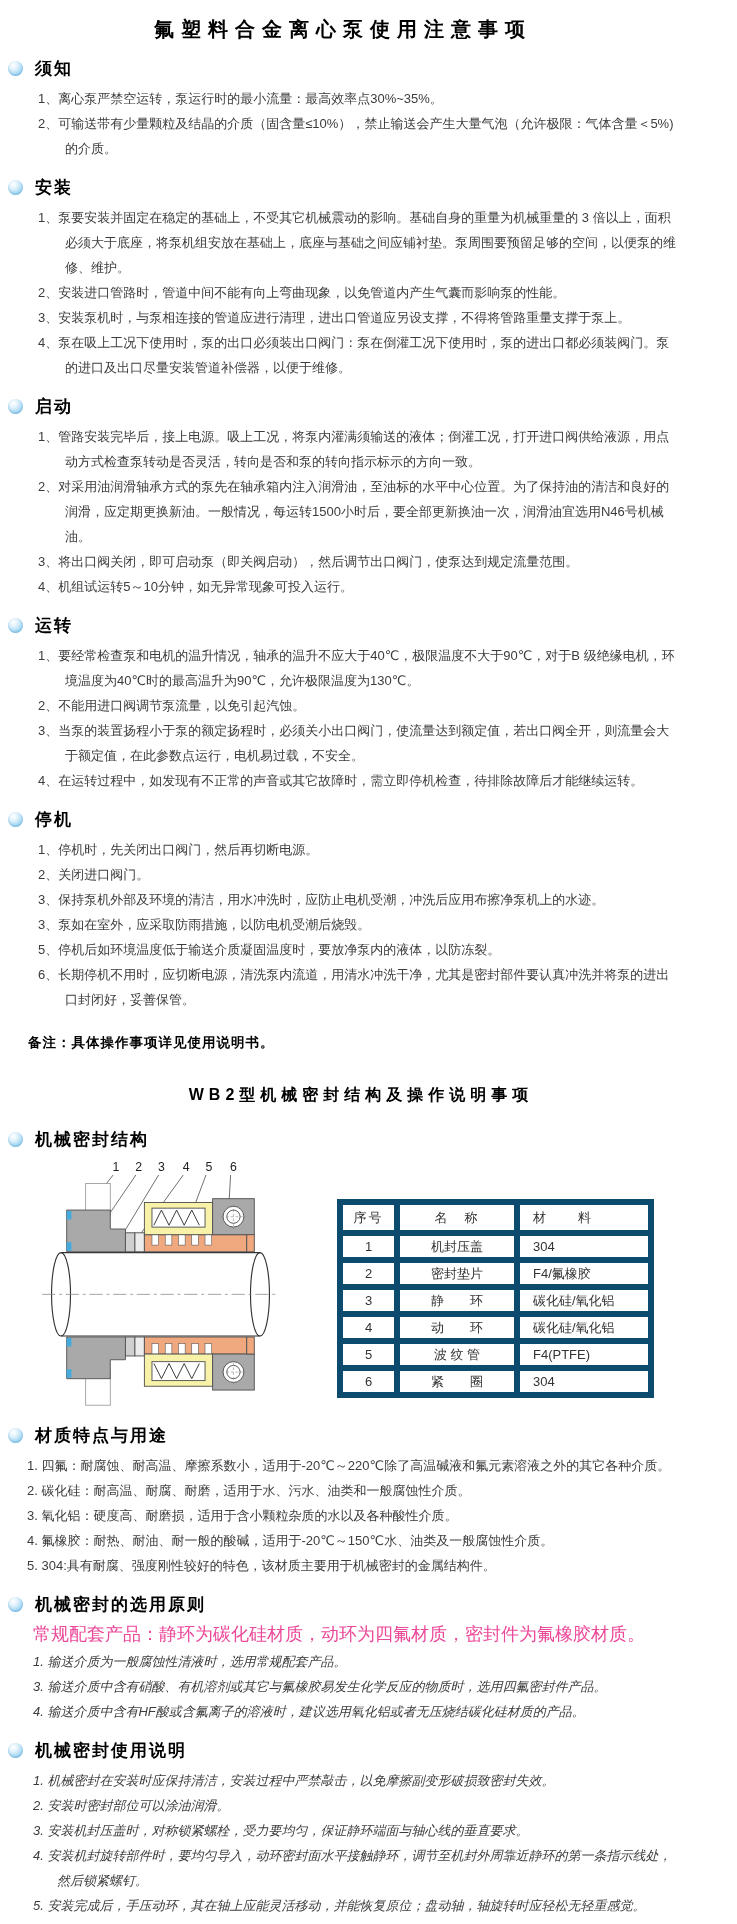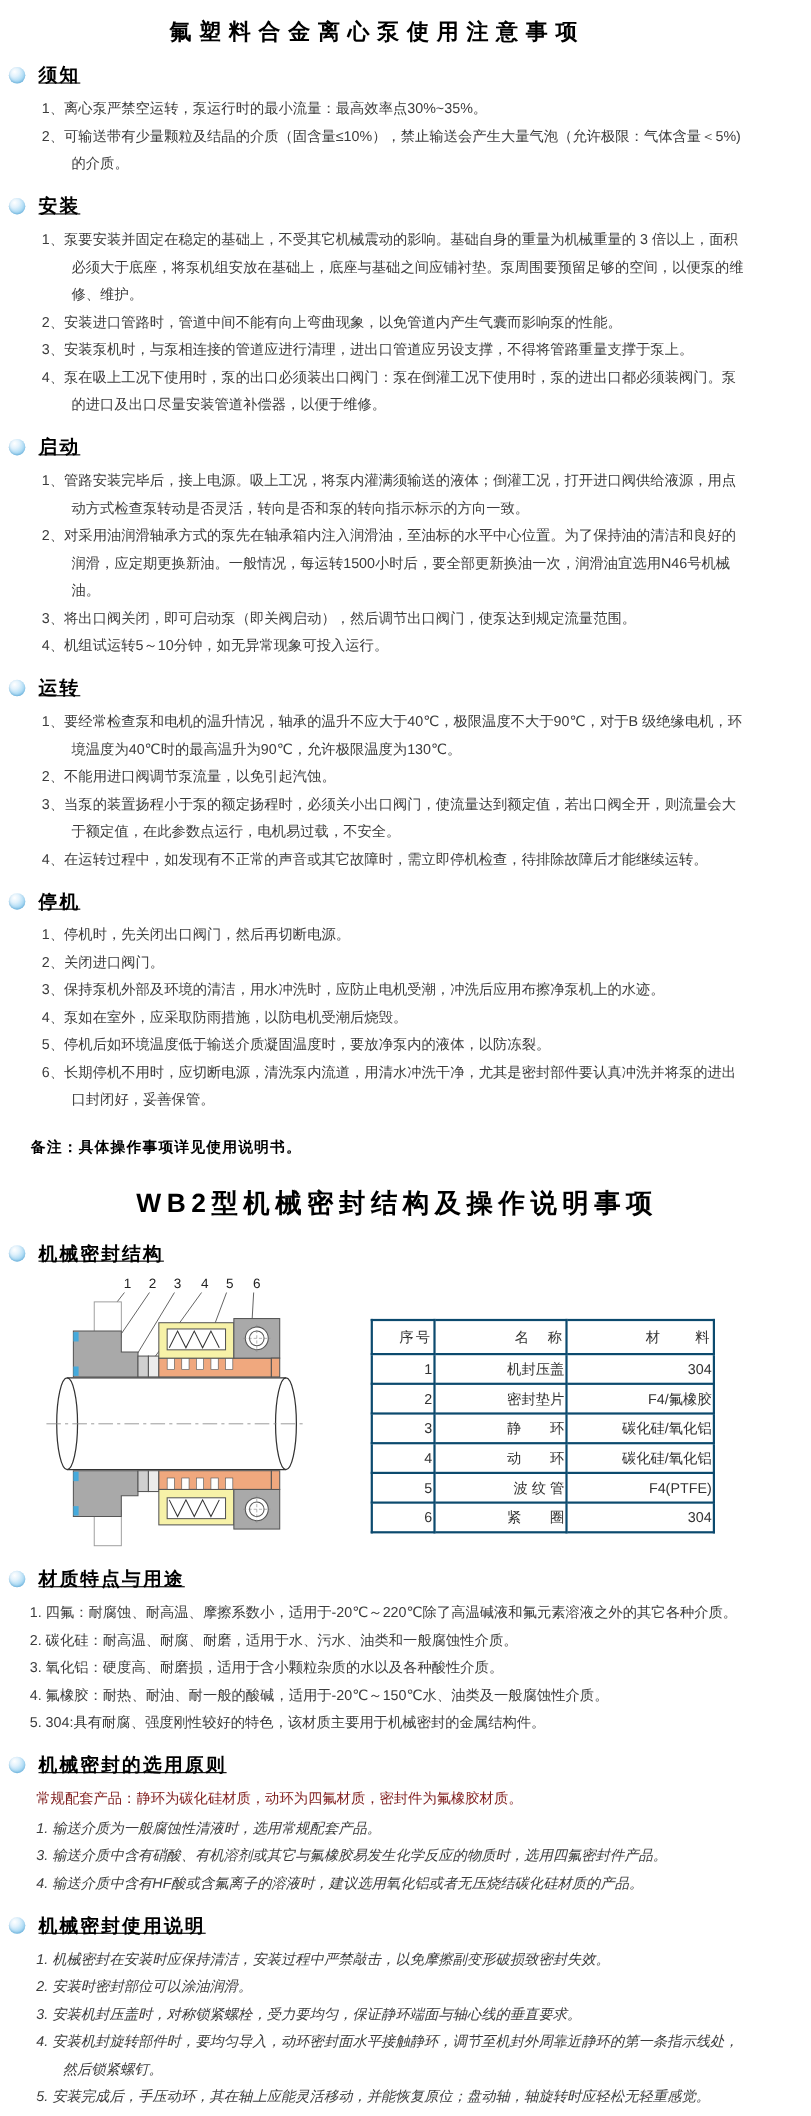--- a/index.html
+++ b/index.html
@@ -1,44 +1,44 @@
 <!DOCTYPE html>
 <html><head>
 <meta charset="utf-8">
 <style>
   html,body{margin:0;padding:0;background:#ffffff;}
   body{font-family:"Liberation Sans","DejaVu Sans",sans-serif;color:#3c3c3c;}
   .page{position:relative;width:686px;height:1924px;overflow:hidden;background:#fff;box-sizing:border-box;padding-top:10px;}
 
   h1.doc-title{font-size:20px;line-height:26px;color:#000;font-weight:bold;text-align:center;letter-spacing:7px;margin:6px 0 4px 0;}
-  h1.doc-title.second{font-size:24px;letter-spacing:5px;margin:30px 0 20px 0;padding-left:36px;}
+  h1.doc-title.second{font-size:16px;letter-spacing:5px;margin:30px 0 20px 0;padding-left:36px;}
 
   .sec-head{display:flex;align-items:center;gap:12px;padding-left:8px;margin:15px 0 6px 0;}
   .bullet{width:15px;height:15px;border-radius:50%;flex:0 0 auto;
     background:radial-gradient(circle at 35% 28%,#ffffff 0%,#e2f2fc 30%,#a8d9f4 65%,#74bce8 100%);
     box-shadow:inset 0 -1px 2px rgba(60,140,190,.45);}
-  .sec-head h2{font-size:17px;font-weight:bold;color:#000;margin:0;letter-spacing:2px;text-decoration:underline;}
+  .sec-head h2{font-size:17px;font-weight:bold;color:#000;margin:0;letter-spacing:2px;}
 
   .items{margin:2px 4px 0 38px;}
   .item{font-size:13px;line-height:25px;padding-left:27px;text-indent:-27px;color:#3c3c3c;}
 
   .items.dot-style{margin-left:27px;}
   .items.dot-style .item{padding-left:22px;text-indent:-22px;}
   .items.dot-style2{margin-left:33px;font-style:italic;}
   .items.dot-style2 .item{padding-left:24px;text-indent:-24px;}
 
-  .intro-line{margin:2px 4px 0 33px;font-size:13px;line-height:25px;color:#7f1d1d;}
+  .intro-line{margin:2px 4px 0 33px;font-size:18px;line-height:25px;color:#ec4899;}
 
   .note{margin:22px 12px 0 28px;font-size:13.5px;font-weight:bold;color:#000;letter-spacing:1px;}
 
   .seal-row{display:flex;align-items:flex-start;margin:4px 0 0 42px;}
   .diagram{flex:0 0 auto;}
 
   .parts-table{border-collapse:collapse;margin:42px 0 0 58px;font-size:13px;color:#333;}
-  .parts-table th,.parts-table td{border:2px solid #0c4a6e;box-sizing:border-box;text-align:right;}
+  .parts-table th,.parts-table td{border:6px solid #0c4a6e;box-sizing:border-box;}
   .parts-table th{height:31px;font-weight:normal;letter-spacing:2px;}
   .parts-table td{height:27px;}
   .c-idx{width:57px;text-align:center;}
   .c-name{width:120px;text-align:center;}
   .c-mat{width:134px;text-align:left;padding-left:13px;}
 </style>
 </head>
 <body>
 
 <div class="page">
@@ -102,21 +102,21 @@
   <section>
     <div class="sec-head">
       <span class="bullet"></span>
       <h2>停机</h2>
     </div>
     <div class="items">
 
     <div class="item">1、停机时，先关闭出口阀门，然后再切断电源。</div>
         <div class="item">2、关闭进口阀门。</div>
         <div class="item">3、保持泵机外部及环境的清洁，用水冲洗时，应防止电机受潮，冲洗后应用布擦净泵机上的水迹。</div>
-        <div class="item">4、泵如在室外，应采取防雨措施，以防电机受潮后烧毁。</div>
+        <div class="item">3、泵如在室外，应采取防雨措施，以防电机受潮后烧毁。</div>
         <div class="item">5、停机后如环境温度低于输送介质凝固温度时，要放净泵内的液体，以防冻裂。</div>
         <div class="item">6、长期停机不用时，应切断电源，清洗泵内流道，用清水冲洗干净，尤其是密封部件要认真冲洗并将泵的进出口封闭好，妥善保管。</div>
       </div>
   </section>
 
   <div class="note">备注：具体操作事项详见使用说明书。</div>
 
   <h1 class="doc-title second">WB2型机械密封结构及操作说明事项</h1>
 
   <section>

